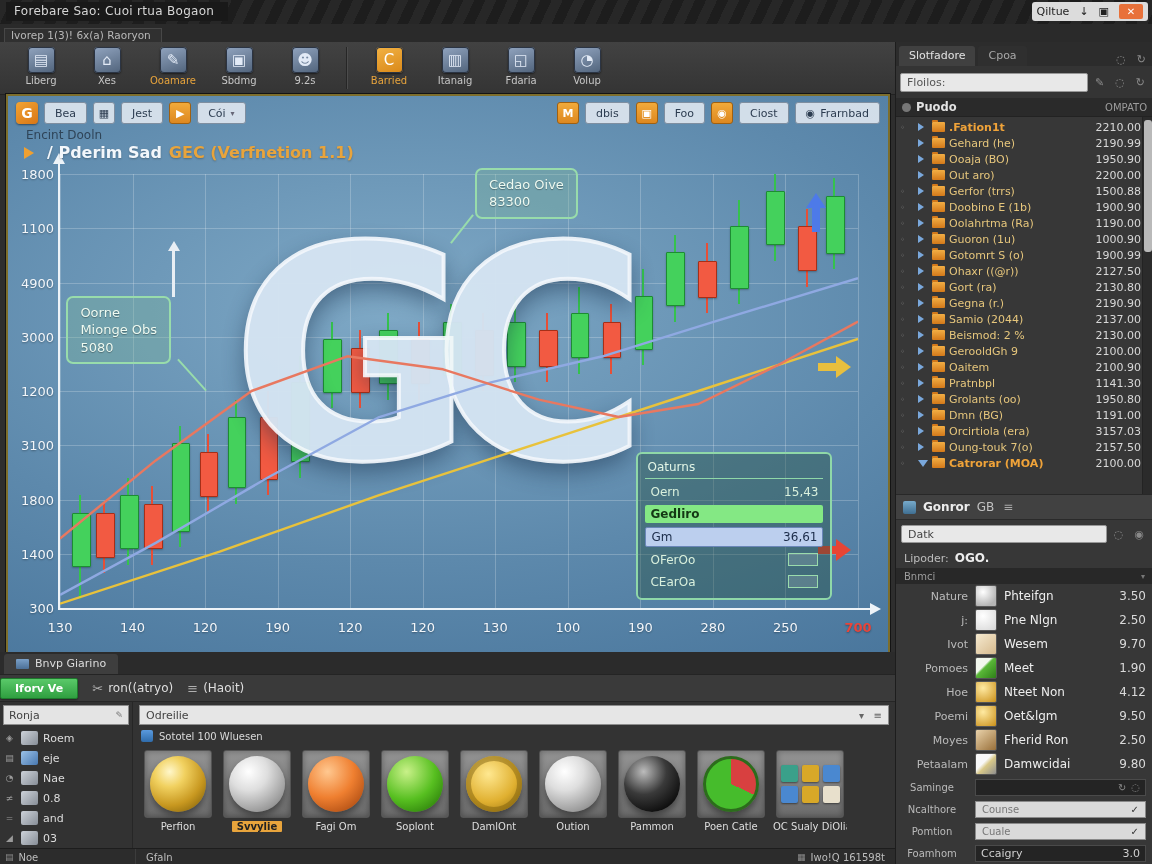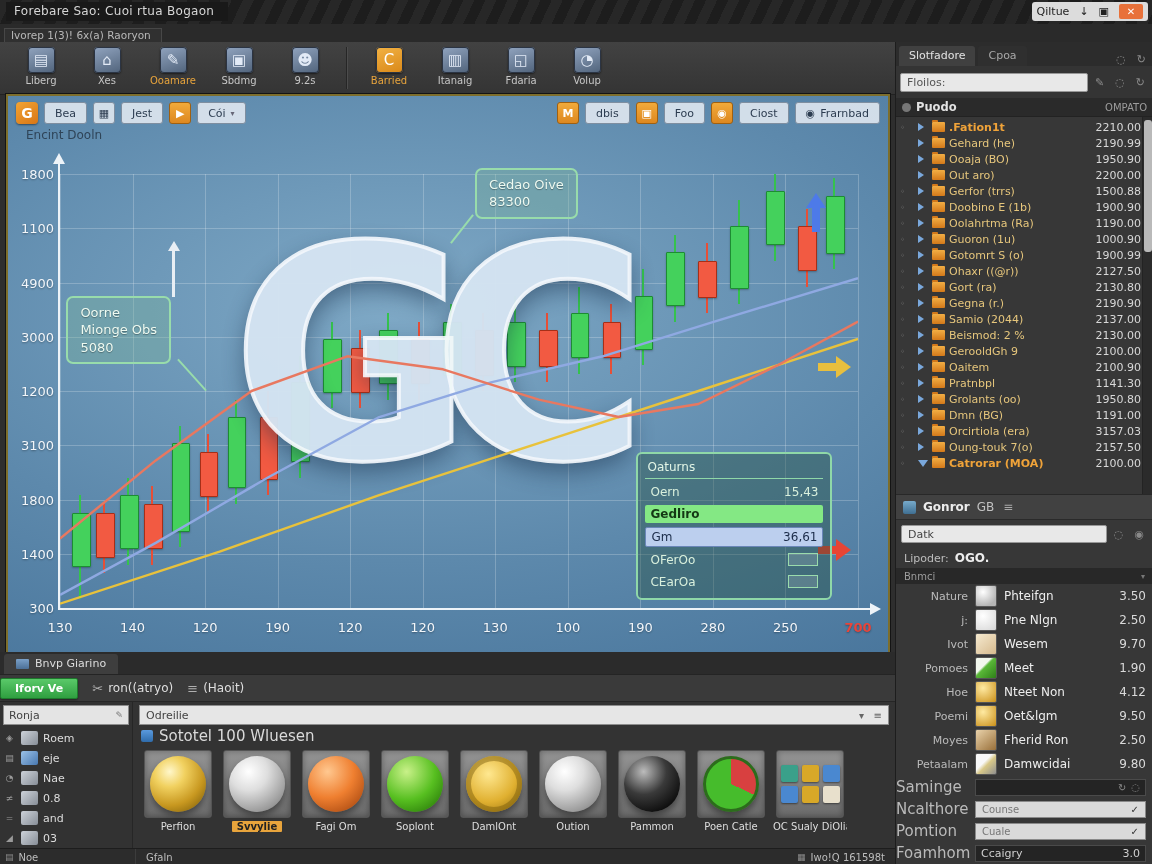--- a/index.html
+++ b/index.html
@@ -161,21 +161,21 @@
   .pval{font-size:12px;color:#dadada;}
   .t-silver{background:radial-gradient(circle at 35% 30%,#fff,#b4b4b4 75%);}
   .t-white{background:radial-gradient(circle at 35% 30%,#fff,#d6d6d6);}
   .t-tan{background:linear-gradient(140deg,#f2daa2,#bf8a40);}
   .t-beige{background:linear-gradient(140deg,#f6ead0,#d6ba8e);}
   .t-leaf{background:linear-gradient(135deg,#f2f8ee 38%,#5ab838 46%,#2e7f18);}
   .t-gold{background:radial-gradient(circle at 35% 30%,#ffeaa2,#ca8f18);}
   .t-brown{background:linear-gradient(140deg,#e9d2aa,#99703a);}
   .t-metal{background:linear-gradient(135deg,#f8f8f8 40%,#d8c888 55%,#8f8f8f);}
   .frow{height:22px;display:flex;align-items:center;gap:7px;padding-right:7px;}
-  .flabel{width:72px;text-align:left;font-size:15px;color:#bababa;flex:0 0 72px;}
+  .flabel{width:72px;text-align:center;font-size:10px;color:#bababa;flex:0 0 72px;}
   .fdark{flex:1;height:15px;background:#242424;border:1px solid #4a4a4a;display:flex;align-items:center;
     justify-content:flex-end;gap:5px;color:#8b8b8b;font-size:10px;padding:0 5px;}
   .fdark.fdt{justify-content:space-between;color:#cfcfcf;font-size:11px;}
   .fselect{flex:1;height:15px;background:#dadada;border:1px solid #8a8a8a;display:flex;align-items:center;
     justify-content:space-between;font-size:10px;color:#777;padding:0 6px;cursor:pointer;}
   .fselect .chk{color:#333;font-size:10px;}
 
   
   .toolbox{position:absolute;left:0;top:652px;width:895px;height:196px;background:#333;}
   .tbx-tabs{height:22px;background:#2b2b2b;display:flex;align-items:flex-end;border-bottom:1px solid #242424;}
@@ -193,21 +193,21 @@
     display:flex;align-items:center;padding:0 5px;justify-content:space-between;}
   .tbx-search .mg{color:#777;font-size:9px;}
   .titem{height:20px;display:flex;align-items:center;gap:5px;padding-left:3px;color:#dcdcdc;font-size:11px;cursor:pointer;}
   .titem .lg{width:13px;color:#9a9a9a;font-size:9px;text-align:center;}
   .titem .th{width:17px;height:14px;border-radius:2px;background:linear-gradient(135deg,#cdd2d9,#878e97);flex:0 0 17px;}
   .titem .th.blue{background:linear-gradient(135deg,#9cc2e8,#4878b0);}
   .tbx-right{flex:1;display:flex;flex-direction:column;}
   .tbx-field{margin:3px 6px 0;height:18px;background:#e6e6e6;border:1px solid #8d8d8d;font-size:11px;color:#444;
     display:flex;align-items:center;padding:0 6px;justify-content:space-between;}
   .tbx-field .fic{color:#666;font-size:10px;padding-left:6px;}
-  .tbx-sel{height:18px;display:flex;align-items:center;gap:6px;color:#dadada;font-size:15px;padding:2px 8px;}
+  .tbx-sel{height:18px;display:flex;align-items:center;gap:6px;color:#dadada;font-size:10px;padding:2px 8px;}
   .tbx-sel .bic{width:12px;height:12px;border-radius:2px;background:linear-gradient(#5a9ade,#2f6cab);}
   .gallery{flex:1;display:flex;gap:5px;padding:3px 8px;align-items:flex-start;overflow:hidden;}
   .gitem{width:74px;display:flex;flex-direction:column;align-items:center;gap:3px;cursor:pointer;}
   .gthumb{width:66px;height:66px;background:linear-gradient(#949494,#6b6b6b);border:1px solid #545454;
     border-radius:3px;display:flex;align-items:center;justify-content:center;box-shadow:inset 0 0 6px #0005;}
   .sphere{width:56px;height:56px;border-radius:50%;box-shadow:0 4px 6px #0006;}
   .sp-gold{background:radial-gradient(circle at 35% 28%,#fff7ca 0%,#f1d160 28%,#c89820 62%,#795a08 95%);}
   .sp-silver{background:radial-gradient(circle at 35% 28%,#ffffff 0%,#dedede 35%,#9b9b9b 75%,#696969);}
   .sp-orange{background:radial-gradient(circle at 35% 28%,#ffc890 0%,#ef7f30 48%,#a84810 90%);}
   .sp-green{background:radial-gradient(circle at 35% 28%,#c9f189 0%,#57bf20 52%,#277708 92%);}
@@ -301,20 +301,25 @@
         <div class="cbtn icon-only orange">M</div>
         <div class="cbtn">dbis</div>
         <div class="cbtn icon-only orange">▣</div>
         <div class="cbtn">Foo</div>
         <div class="cbtn icon-only orange">◉</div>
         <div class="cbtn">Ciost</div>
         <div class="cbtn"><span>◉</span>Frarnbad</div>
       </div>
 
     <div class="csubtitle">Encint Dooln</div>
+    <div class="ctitle">
+      <span class="play"></span>
+      <span>/ Pderim Sad</span>
+      <span class="accent">GEC (Verfnetion 1.1)</span>
+    </div>
 
     <div class="ylabels">
         <div class="ylab" style="top: 0%;">1800</div>
         <div class="ylab" style="top: 12.5%;">1100</div>
         <div class="ylab" style="top: 25%;">4900</div>
         <div class="ylab" style="top: 37.5%;">3000</div>
         <div class="ylab" style="top: 50%;">1200</div>
         <div class="ylab" style="top: 62.5%;">3100</div>
         <div class="ylab" style="top: 75%;">1800</div>
         <div class="ylab" style="top: 87.5%;">1400</div>

